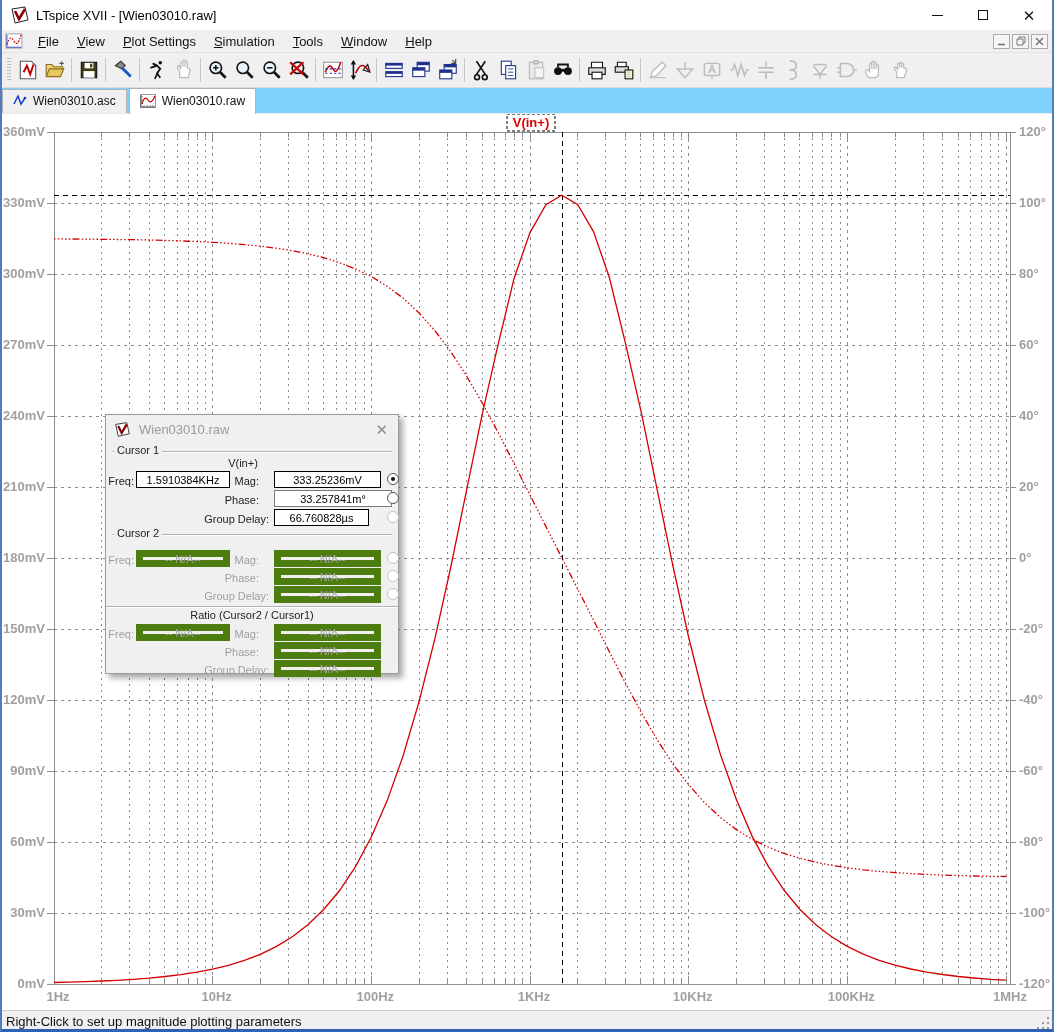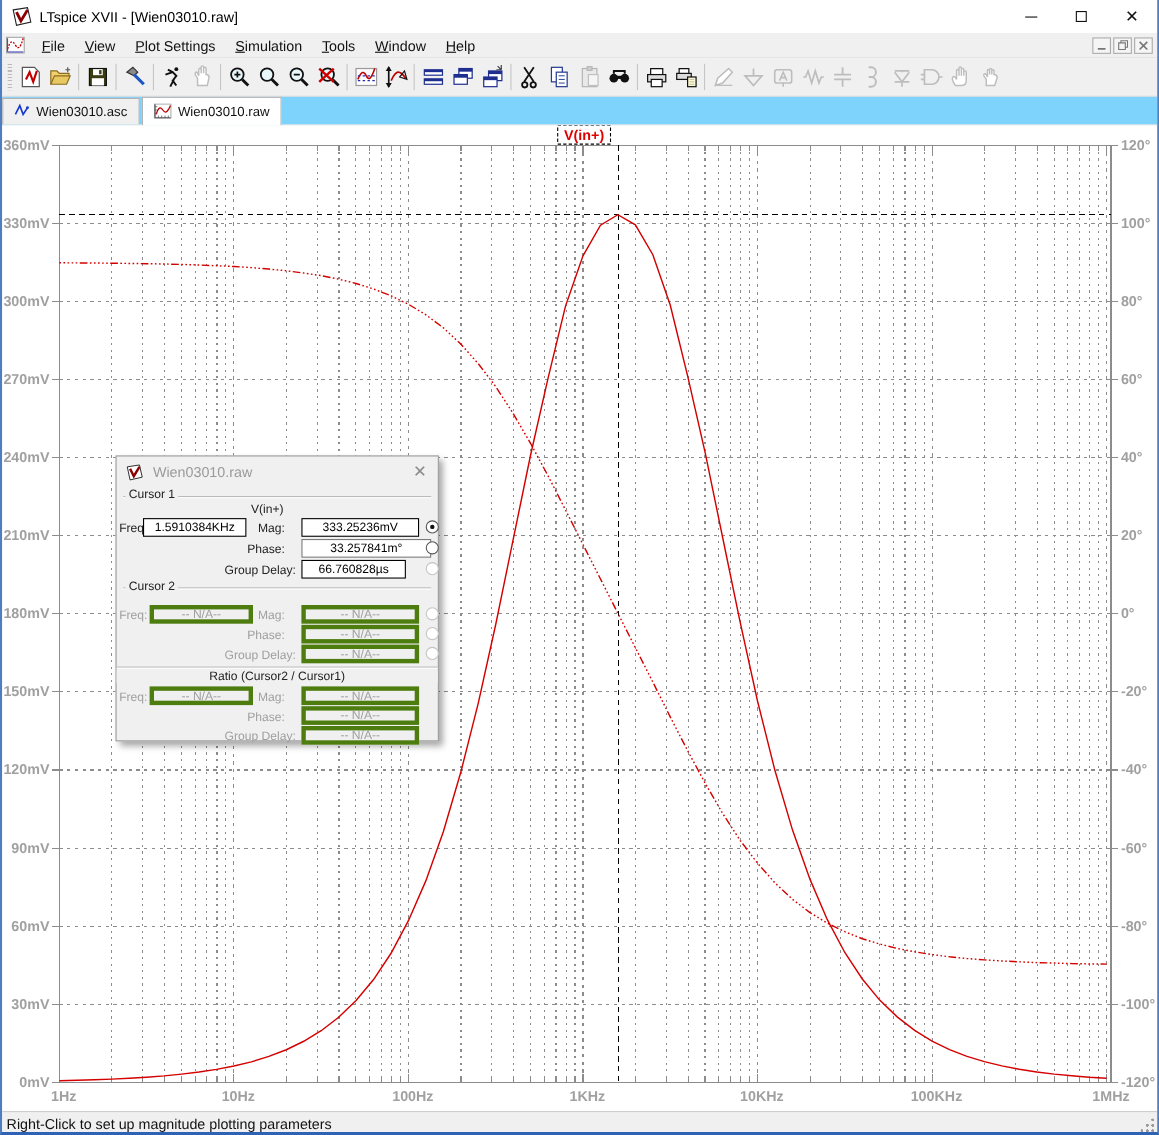--- a/index.html
+++ b/index.html
@@ -48,21 +48,21 @@
   #dlg-title .dicon{width:17px;height:17px;margin:0 8px 0 8px;}
   #dlg-title .dtext{font-size:13px;color:#9a9a9a;}
   #dlg-close{margin-left:auto;margin-right:10px;color:#8a8a8a;font-size:15px;line-height:1;}
   .etch{position:absolute;height:0;border-top:1px solid #b4b4b4;border-bottom:1px solid #fff;}
   .gh{position:absolute;background:#f0f0f0;padding:0 3px;font-size:11px;color:#222;}
   .dl{position:absolute;font-size:11px;color:#222;text-align:right;}
   .dl.gray,.gh.gray{color:#9f9f9f;}
   .df{position:absolute;height:17px;background:#fff;border:1px solid #000;font-size:11px;color:#000;
       display:flex;align-items:center;justify-content:center;}
   .df.soft{border-color:#7a7a7a;}
-  .df.na{background:#f0f0f0;border:4px solid #4d7c0f;color:#a0a0a0;}
+  .df.na{background:#f0f0f0;border:7px solid #4d7c0f;color:#a0a0a0;}
   .radio{position:absolute;width:12px;height:12px;border-radius:50%;border:1px solid #555;background:#fff;}
   .radio.sel::after{content:"";position:absolute;left:3px;top:3px;width:4px;height:4px;border-radius:50%;background:#111;}
   .radio.dis{border-color:#c4c4c4;}
   
   #statusbar{height:22px;background:#f0f0f0;border-top:1px solid #cdcdcd;display:flex;align-items:center;font-size:13px;color:#111;padding-left:4px;position:relative;}
   #grip2{position:absolute;right:2px;bottom:2px;width:13px;height:13px;
     background:
       radial-gradient(circle at 11px 11px,#9a9a9a 1.2px,transparent 1.5px),
       radial-gradient(circle at 11px 6px,#9a9a9a 1.2px,transparent 1.5px),
       radial-gradient(circle at 6px 11px,#9a9a9a 1.2px,transparent 1.5px),
@@ -624,21 +624,21 @@
           </svg>
         <span class="dtext">Wien03010.raw</span>
         <span id="dlg-close">✕</span>
       </div>
 
       <div class="etch" style="left:6px;right:6px;top:36px"></div>
       <span class="gh" style="left:8px;top:29px">Cursor 1</span>
       <div class="dl" style="left:0;width:274px;top:42px;text-align:center">V(in+)</div>
 
       <div class="dl" style="left:2px;width:26px;top:60px">Freq:</div>
-      <div class="df" style="left:24px;top:56px;width:94px">1.5910384KHz</div>
+      <div class="df" style="left:30px;top:56px;width:94px">1.5910384KHz</div>
       <div class="dl" style="left:95px;width:58px;top:60px">Mag:</div>
       <div class="df" style="left:168px;top:56px;width:107px">333.25236mV</div>
       <span class="radio sel" style="left:281px;top:58px"></span>
 
       <div class="dl" style="left:95px;width:58px;top:79px">Phase:</div>
       <div class="df soft" style="left:168px;top:75px;width:118px">33.257841m°</div>
       <span class="radio" style="left:281px;top:77px"></span>
 
       <div class="dl" style="left:75px;width:88px;top:98px">Group Delay:</div>
       <div class="df" style="left:168px;top:94px;width:95px">66.760828µs</div>

